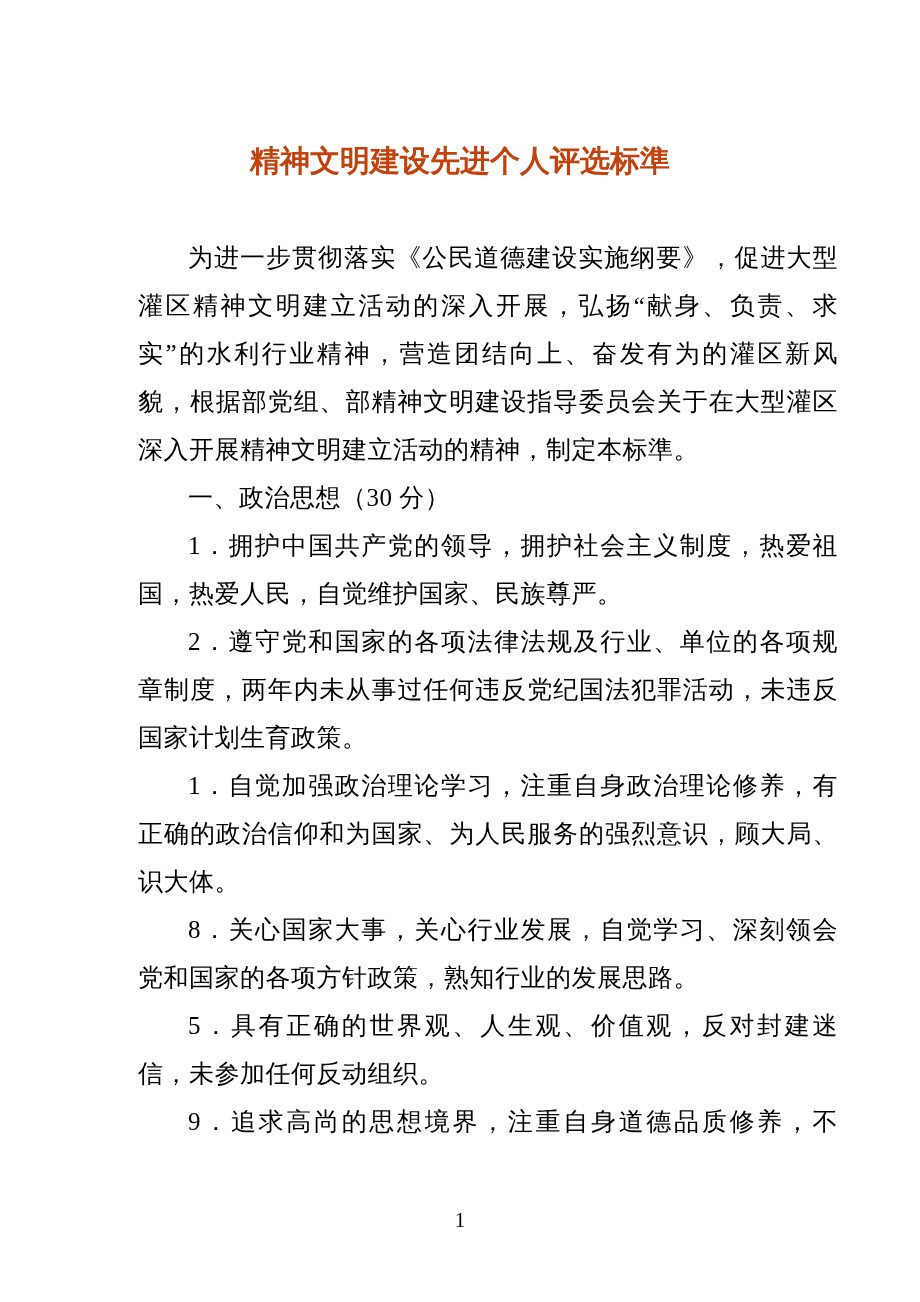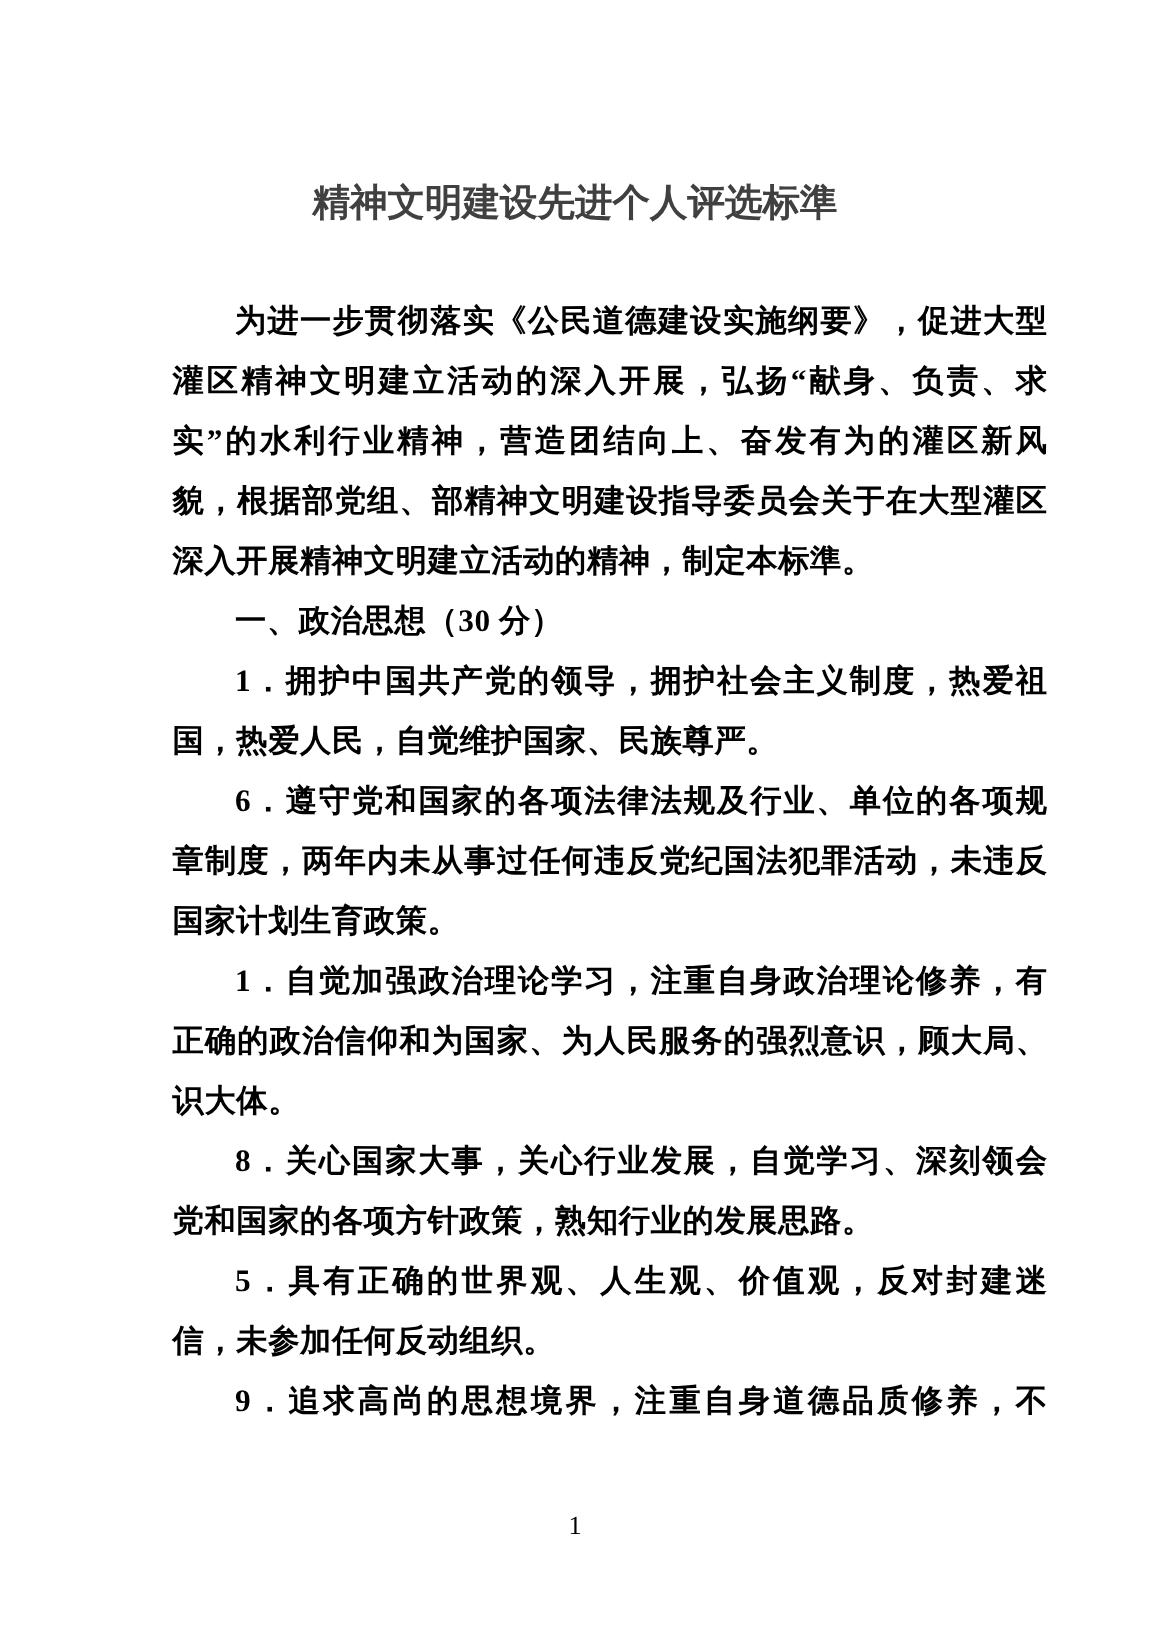--- a/index.html
+++ b/index.html
@@ -24,21 +24,20 @@
     font-weight: bold;
     font-size: 30px;
     line-height: 42px;
     letter-spacing: 0px;
     
   }
   .doc-body {
     margin-top: 50px;
     padding-left: 138px;
     padding-right: 82px;
-    font-weight: bold;
   }
   .para {
     margin: 0;
     font-size: 25px;
     line-height: 48px;
     text-align: justify;
     text-indent: 2em;
     word-break: break-all;
     letter-spacing: 0.5px;
   }
@@ -54,27 +53,27 @@
     text-align: center;
     font-size: 21px;
     line-height: 24px;
     font-family: "Liberation Serif", "DejaVu Serif", serif;
   }
 </style>
 </head>
 <body>
 
 <div class="page" style="color: rgb(0, 0, 0);">
-  <h1 class="doc-title" style="color: #404040;">精神文明建设先进个人评选标準</h1>
+  <h1 class="doc-title" style="color: #c2410c; font-family: Liberation Mono, monospace;">精神文明建设先进个人评选标準</h1>
 
   <div class="doc-body">
       <p class="para">为进一步贯彻落实《公民道德建设实施纲要》，促进大型灌区精神文明建立活动的深入开展，弘扬“献身、负责、求实”的水利行业精神，营造团结向上、奋发有为的灌区新风貌，根据部党组、部精神文明建设指导委员会关于在大型灌区深入开展精神文明建立活动的精神，制定本标準。</p>
       <p class="para">一、政治思想（30 分）</p>
       <p class="para">1．拥护中国共产党的领导，拥护社会主义制度，热爱祖国，热爱人民，自觉维护国家、民族尊严。</p>
-      <p class="para">6．遵守党和国家的各项法律法规及行业、单位的各项规章制度，两年内未从事过任何违反党纪国法犯罪活动，未违反国家计划生育政策。</p>
+      <p class="para">2．遵守党和国家的各项法律法规及行业、单位的各项规章制度，两年内未从事过任何违反党纪国法犯罪活动，未违反国家计划生育政策。</p>
       <p class="para">1．自觉加强政治理论学习，注重自身政治理论修养，有正确的政治信仰和为国家、为人民服务的强烈意识，顾大局、识大体。</p>
       <p class="para">8．关心国家大事，关心行业发展，自觉学习、深刻领会党和国家的各项方针政策，熟知行业的发展思路。</p>
       <p class="para">5．具有正确的世界观、人生观、价值观，反对封建迷信，未参加任何反动组织。</p>
       <p class="para">9．追求高尚的思想境界，注重自身道德品质修养，不</p>
     </div>
 
   <div class="page-number">1</div>
 </div>
 
 </body></html>

